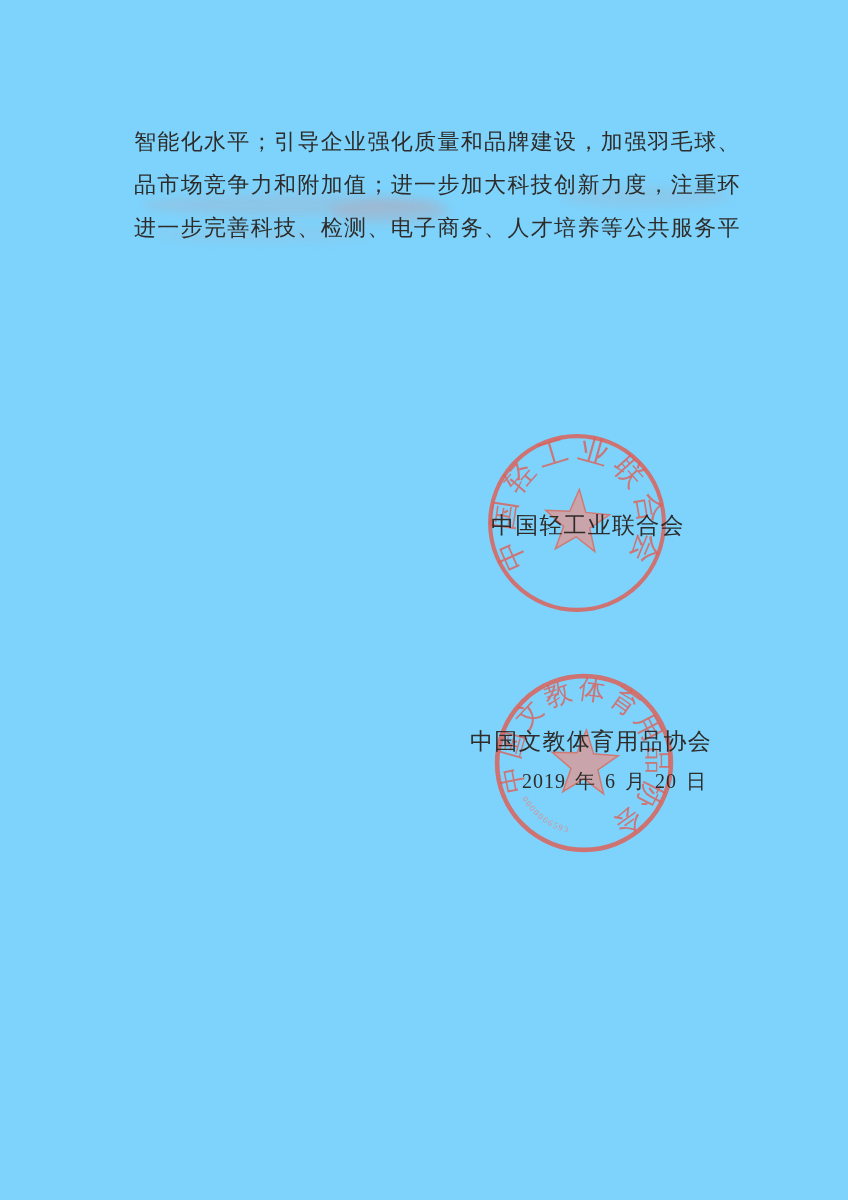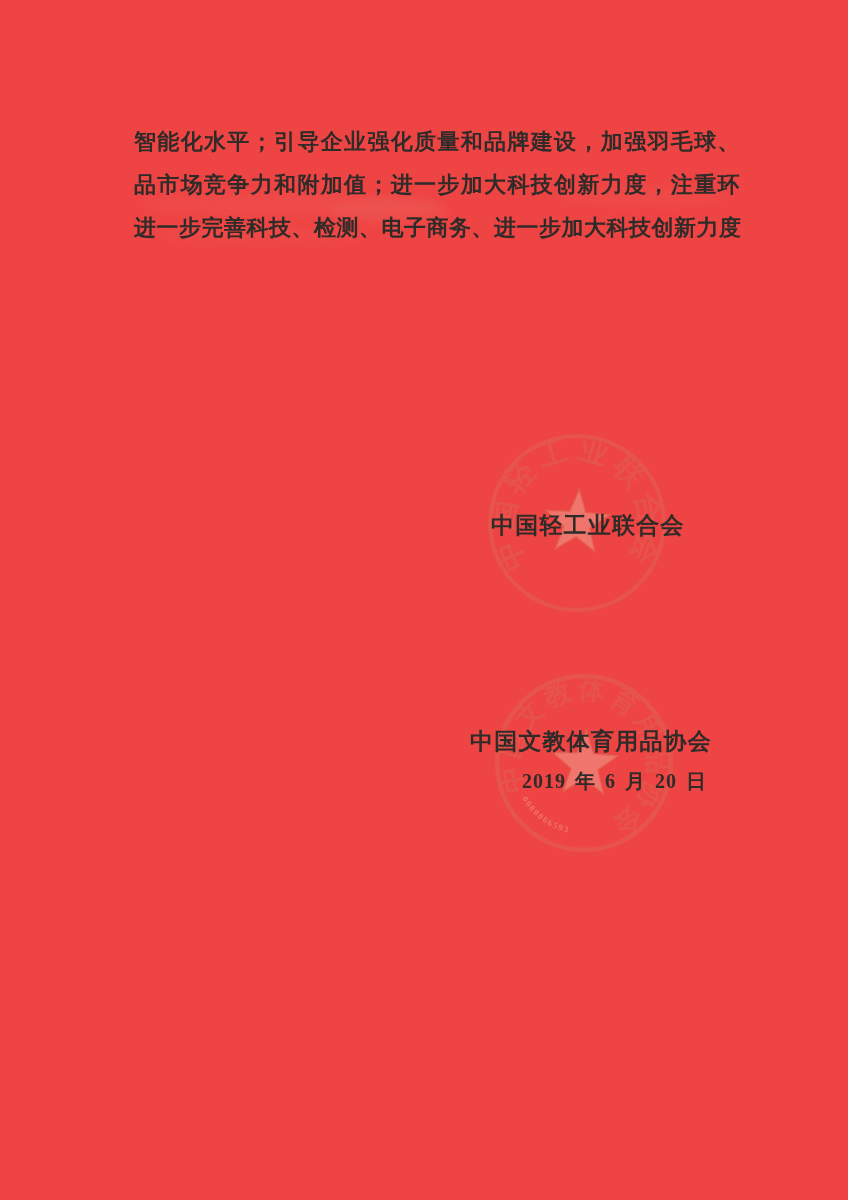--- a/index.html
+++ b/index.html
@@ -1,20 +1,19 @@
 <!DOCTYPE html>
 <html><head>
 <meta charset="utf-8">
 <style>
   html,body{margin:0;padding:0;background:#e9e9e9;}
   .page{
     position:relative; width:848px; height:1200px;
-    background:#ef4444; overflow:hidden; margin:0 auto;
+    background:#7dd3fc; overflow:hidden; margin:0 auto;
     font-family:"Liberation Serif","DejaVu Serif",serif;
-    font-weight:bold;
   }
   
   .body-text{
     position:absolute; left:134px; top:120px; width:606px;
     font-size:22px; color:#2e2b28; letter-spacing:0.5px;
   }
   .tline{
     height:43px; line-height:43px; white-space:nowrap;
     text-align:justify; text-align-last:justify;
   }
@@ -49,21 +48,21 @@
 <div class="page">
 
   <div class="smudge smudge-1"></div>
   <div class="smudge smudge-2"></div>
   <div class="smudge smudge-3"></div>
   <div class="smudge smudge-4"></div>
 
   <div class="body-text">
     <div class="tline">智能化水平；引导企业强化质量和品牌建设，加强羽毛球、</div>
     <div class="tline">品市场竞争力和附加值；进一步加大科技创新力度，注重环</div>
-    <div class="tline">进一步完善科技、检测、电子商务、进一步加大科技创新力度</div>
+    <div class="tline">进一步完善科技、检测、电子商务、人才培养等公共服务平</div>
   </div>
 
   <div class="seal seal-1">
     <svg width="184" height="184" viewBox="0 0 180 180">
       <circle cx="90" cy="90" r="85" fill="none" stroke-width="4" stroke-opacity="0.85" stroke="#e4584e"></circle>
       <path id="seal1-arc" d="M 42.5 129.9 A 62 62 0 1 1 137.5 129.9" fill="none"></path>
       <text font-size="29" letter-spacing="6" fill-opacity="0.82" fill="#e4584e">
         <textPath href="#seal1-arc">中国轻工业联合会</textPath>
       </text>
       <path d="M90,57 L97.9,79.1 L121.4,79.8 L102.8,94.2 L109.4,116.7 L90,103.5 L70.6,116.7 L77.2,94.2 L58.6,79.8 L82.1,79.1 Z" fill-opacity="0.72" stroke-width="1.4" stroke-opacity="0.8" stroke="#e2604f" transform="rotate(4 90 90)" fill="#ee8d82"></path>

